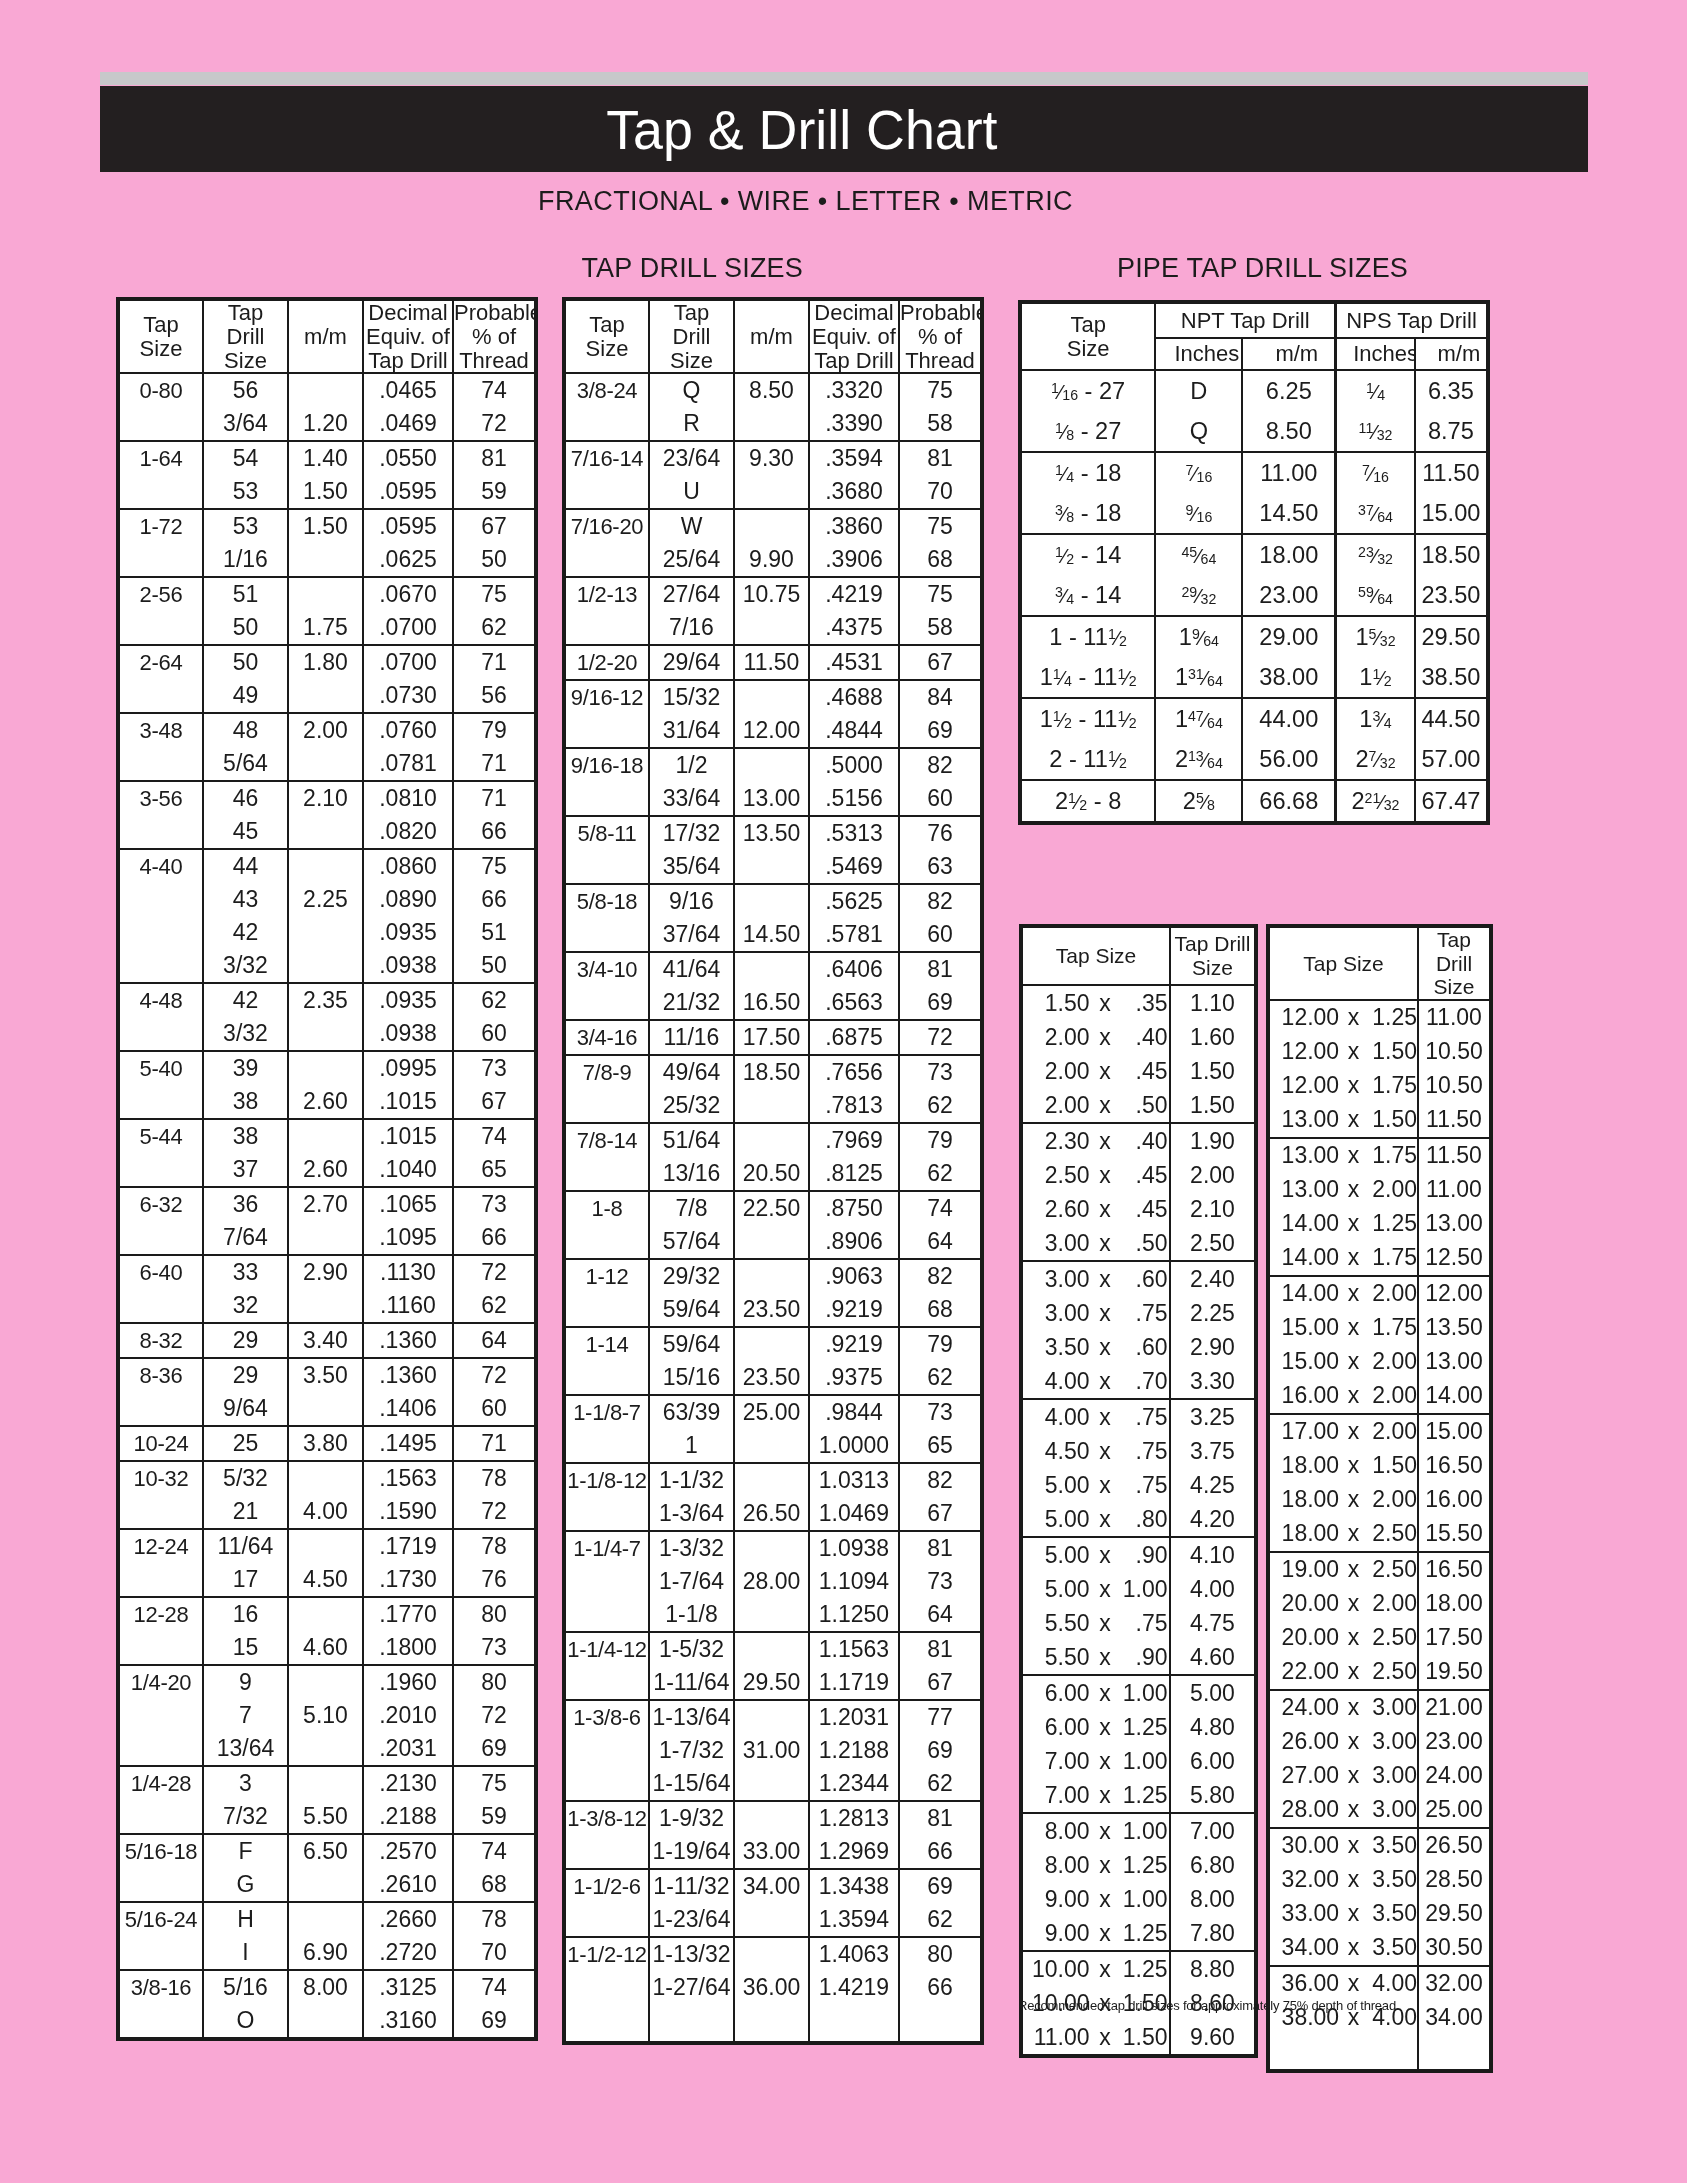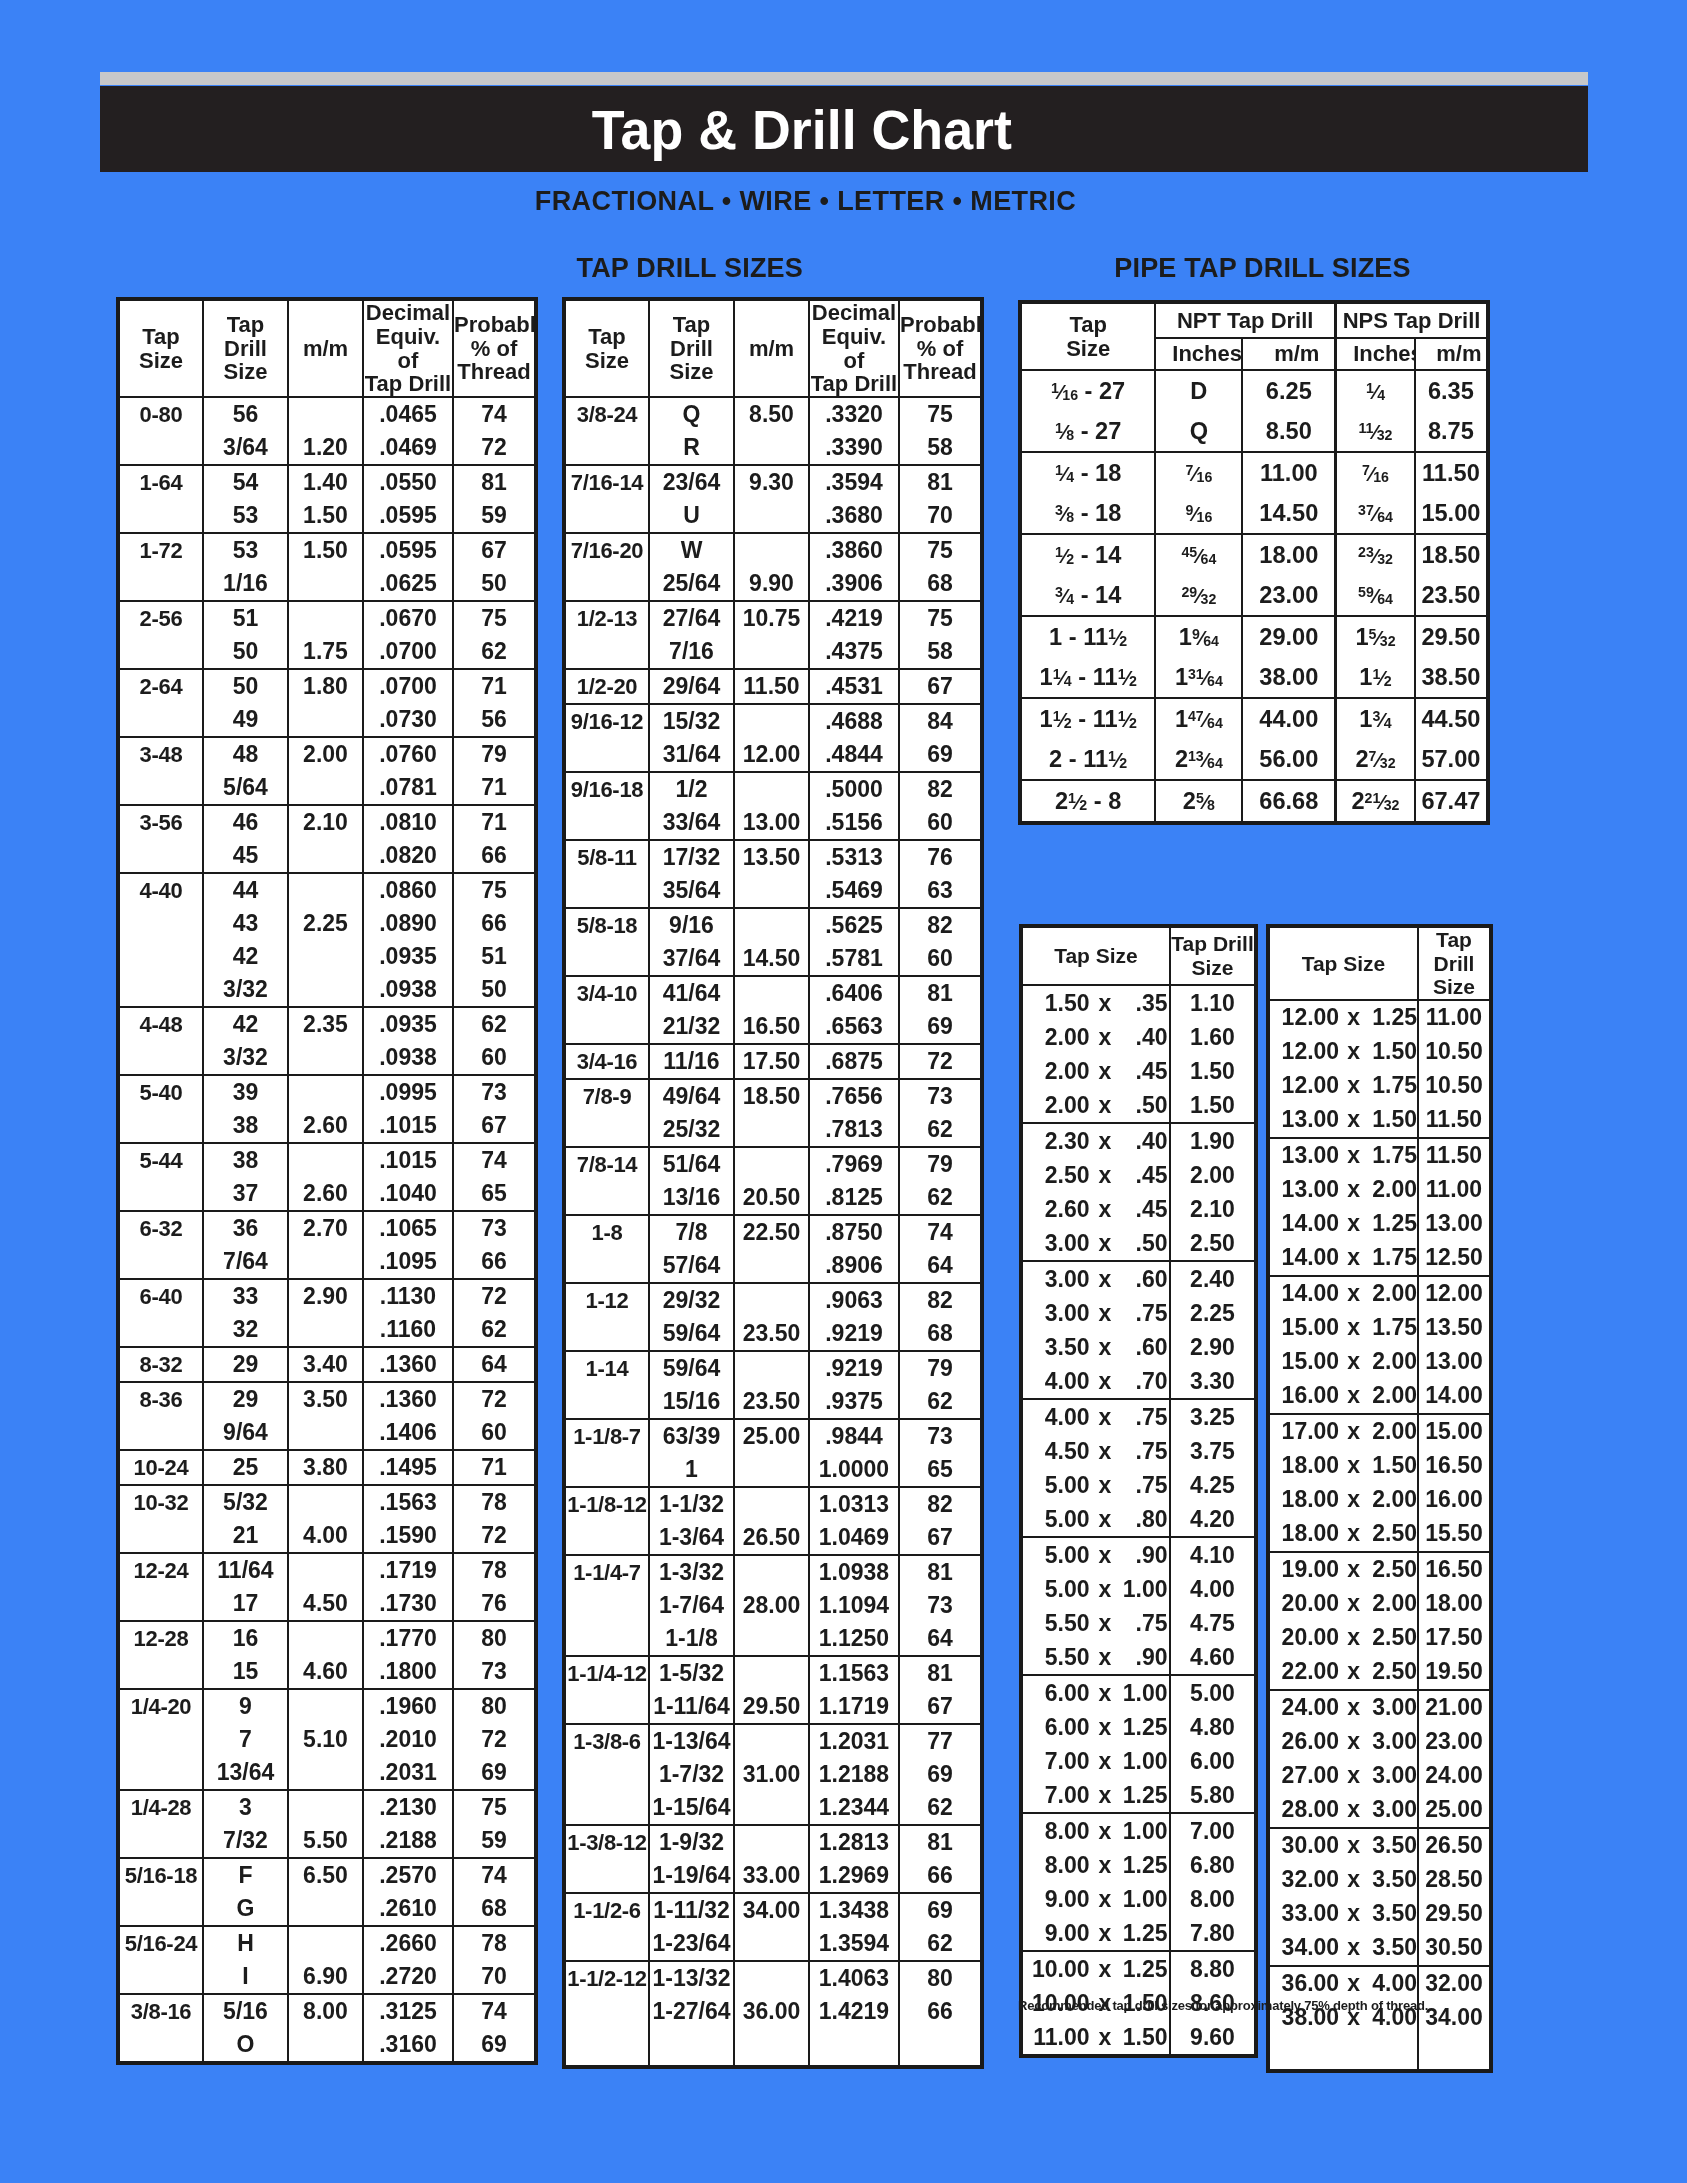--- a/index.html
+++ b/index.html
@@ -1,17 +1,17 @@
 <!DOCTYPE html>
 <html style="font-size:14px"><head>
 <meta charset="utf-8">
 <style>
   html,body{margin:0;padding:0;background:#ffffff;}
-  .page{position:relative;width:1687px;height:2184px;background:#3b82f6;
-        font-family:"Liberation Sans", sans-serif;font-weight:bold;color:#1c1c1c;overflow:hidden;}
+  .page{position:relative;width:1687px;height:2184px;background:#f9a8d4;
+        font-family:"Liberation Sans", sans-serif;font-weight:normal;color:#1c1c1c;overflow:hidden;}
 
   .topstrip{position:absolute;left:100px;top:72px;width:1488px;height:13px;background:#c7c8ca;}
   .banner{position:absolute;left:100px;top:86px;width:1488px;height:86px;background:#231f20;
           display:flex;align-items:center;justify-content:center;}
   .banner .t{color:#ffffff;font-size:56px;letter-spacing:0px;transform:translateX(-42px) scaleX(.96);white-space:nowrap;}
   .subtitle{position:absolute;left:100px;top:186px;width:1411px;text-align:center;font-size:27px;letter-spacing:0.4px;}
 
   .heading{position:absolute;font-size:27px;text-align:center;letter-spacing:0.2px;white-space:nowrap;}
   .h-tap{left:300px;top:253px;width:503px;text-align:right;}
   .h-pipe{left:1011px;top:253px;width:503px;}

